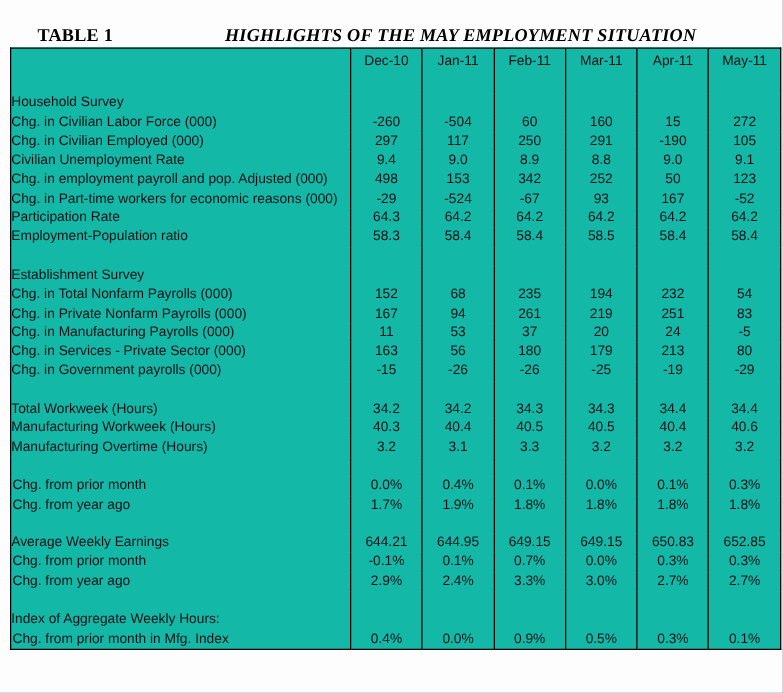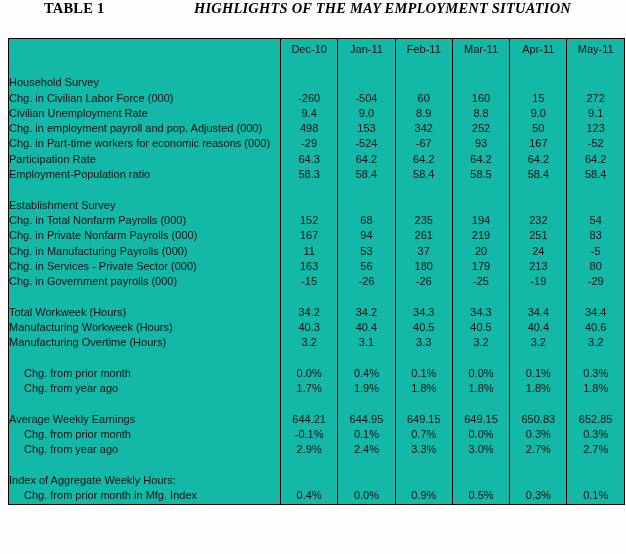--- a/index.html
+++ b/index.html
@@ -8,27 +8,26 @@
     width:626px; height:554px;
     background:#fdfdfd;
     font-family:"Liberation Sans", sans-serif;
     color:#111118;
     position:relative;
     overflow:hidden;
   }
   .title-row {
     height:38px;
     display:flex;
-    align-items:flex-start;
+    align-items:flex-end;
     font-family:"Liberation Serif", serif;
     font-weight:bold;
     font-size:14.5px;
     letter-spacing:0.2px;
     color:#000;
-    margin-left:14px;
   }
   .table-label { margin-left:30px; width:150px; flex:0 0 auto; }
   .main-title  { flex:1 1 auto;font-style:italic; }
   table.grid {
     border-collapse:collapse;
     table-layout:fixed;
     margin-left:8px;
     width:616px;
     border:1.5px solid #000;
     background:#14b8a6;
@@ -50,21 +49,21 @@
     font-size:11.5px;
     text-align:center;
     border-left:1px solid #000;
   }
   th.corner { border-left:none; }
   td.val {
     text-align:center;
     border-left:1px solid #000;
   }
   td.label { padding-left:4px; text-align:left; }
-  td.label.indent-1 { padding-left:15px; }
+  td.label.indent-1 { padding-left:1px; }
   td.label.indent-2 { }
   .bold { font-weight:bold; }
 </style>
 </head>
 <body>
 
 <div class="page">
   <div class="title-row">
     <span class="table-label">TABLE 1</span>
     <span class="main-title">HIGHLIGHTS OF THE MAY EMPLOYMENT SITUATION</span>
@@ -113,20 +112,29 @@
         <tr>
           <td class="label indent-0">Chg. in Civilian Labor Force (000)</td>
           <td class="val">-260</td>
           <td class="val">-504</td>
           <td class="val">60</td>
           <td class="val">160</td>
           <td class="val">15</td>
           <td class="val">272</td>
         </tr>
         <tr>
+          <td class="label indent-0">Chg. in Civilian Employed (000)</td>
+          <td class="val">297</td>
+          <td class="val">117</td>
+          <td class="val">250</td>
+          <td class="val">291</td>
+          <td class="val">-190</td>
+          <td class="val">105</td>
+        </tr>
+        <tr>
           <td class="label indent-0">Civilian Unemployment Rate</td>
           <td class="val">9.4</td>
           <td class="val">9.0</td>
           <td class="val">8.9</td>
           <td class="val">8.8</td>
           <td class="val">9.0</td>
           <td class="val">9.1</td>
         </tr>
         <tr>
           <td class="label indent-0">Chg. in employment payroll and pop. Adjusted (000)</td>

